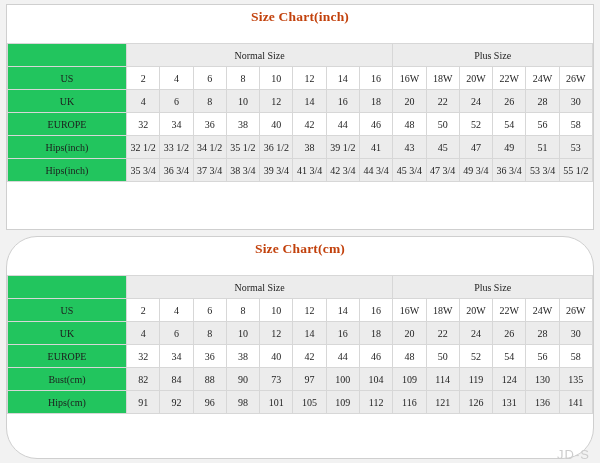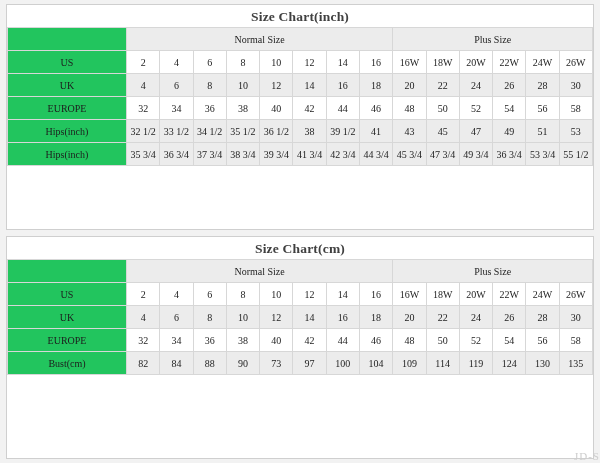--- a/index.html
+++ b/index.html
@@ -20,34 +20,35 @@
   }
   .chart-block {
     position: absolute;
     left: 6px;
     width: 588px;
     background: #ffffff;
     border: 1px solid #cfcfcf;
     box-sizing: border-box;
   }
   #block-inch { top: 4px; height: 226px; }
-  #block-cm   { top: 236px; height: 223px; }
+  #block-cm   { top: 236px; height: 223px; border-radius: 31px; }
 
   .chart-title {
     text-align: center;
     font-size: 13.5px;
     font-weight: bold;
-    color: #404040;
+    color: #c2410c;
     padding: 4px 0 2px 0;
     letter-spacing: 0.2px;
   }
   table.size-table {
     border-collapse: collapse;
     width: 100%;
     table-layout: fixed;
+    margin-top: 16px;
   }
   table.size-table td, table.size-table th {
     border: 1px solid #d7d7d7;
     text-align: center;
     vertical-align: middle;
     font-size: 10px;
     color: #1d1d1d;
     font-family: "Liberation Serif", serif;
     padding: 0;
     height: 22px;
@@ -67,25 +68,25 @@
   .shade {
     background: #ececec;
   }
   .white {
     background: #ffffff;
   }
   .normal-col { width: 37px; }
   .plus-col { width: 33px; }
   .watermark {
     position: absolute;
-    right: 0;
+    right: 10px;
     bottom: 1px;
-    font-size: 11px;
+    font-size: 13px;
     color: #cdcdcd;
-    font-family: Liberation Serif, serif;
+    font-family: Liberation Sans, sans-serif;
     letter-spacing: 1px;
   }
 </style>
 </head>
 <body>
 
 <div class="page">
 
   <div class="chart-block" id="block-inch">
     <div class="chart-title">Size Chart(inch)</div>
@@ -255,18 +256,35 @@
             <td class="datacell shade normal-col">97</td>
             <td class="datacell shade normal-col">100</td>
             <td class="datacell shade normal-col">104</td>
             <td class="datacell shade plus-col">109</td>
             <td class="datacell shade plus-col">114</td>
             <td class="datacell shade plus-col">119</td>
             <td class="datacell shade plus-col">124</td>
             <td class="datacell shade plus-col">130</td>
             <td class="datacell shade plus-col">135</td>
           </tr>
+          <tr>
+            <td class="rowhead">Hips(cm)</td>
+            <td class="datacell shade normal-col">91</td>
+            <td class="datacell shade normal-col">92</td>
+            <td class="datacell shade normal-col">96</td>
+            <td class="datacell shade normal-col">98</td>
+            <td class="datacell shade normal-col">101</td>
+            <td class="datacell shade normal-col">105</td>
+            <td class="datacell shade normal-col">109</td>
+            <td class="datacell shade normal-col">112</td>
+            <td class="datacell shade plus-col">116</td>
+            <td class="datacell shade plus-col">121</td>
+            <td class="datacell shade plus-col">126</td>
+            <td class="datacell shade plus-col">131</td>
+            <td class="datacell shade plus-col">136</td>
+            <td class="datacell shade plus-col">141</td>
+          </tr>
         </tbody>
     </table>
   </div>
 
   <div class="watermark">JD-S</div>
 </div>
 
 </body></html>

